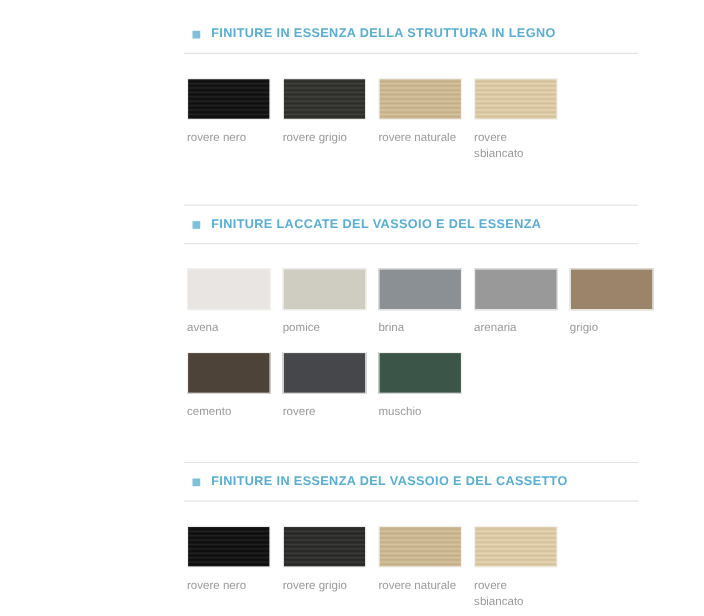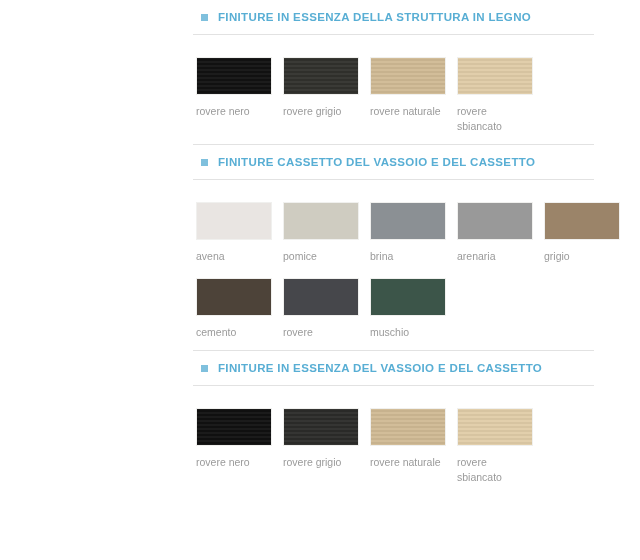--- a/index.html
+++ b/index.html
@@ -18,22 +18,21 @@
   .page {
     position: relative;
     width: 640px;
     height: 560px;
     box-sizing: border-box;
   }
 
   
   .section {
     position: relative;
-    padding: 0;
-    margin-left: 40px;
+    padding: 14px;
   }
 
   .divider {
     height: 1px;
     background: #e2e2e2;
     margin-left: 153px;
     margin-right: 46px;
   }
 
   .section-header {
@@ -132,21 +131,21 @@
               <div class="swatch-label">rovere sbiancato</div>
             </div>
           </div>
         </div>
         <div class="gap-after"></div>
       </div>
       <div class="section">
         <div class="divider"></div>
         <div class="section-header">
           <span class="collapse-icon"></span>
-          <span class="section-title">FINITURE CASSETTO DEL VASSOIO E DEL CASSETTO</span>
+          <span class="section-title">FINITURE LACCATE DEL VASSOIO E DEL ESSENZA</span>
         </div>
         <div class="divider"></div>
         <div class="gap-top-1"></div>
         <div class="swatch-rows">
           <div class="swatch-row">
             <div class="swatch-cell">
               <div class="swatch-chip" style="background: rgb(233, 229, 226);"></div>
               <div class="swatch-label">avena</div>
             </div>
             <div class="swatch-cell">

